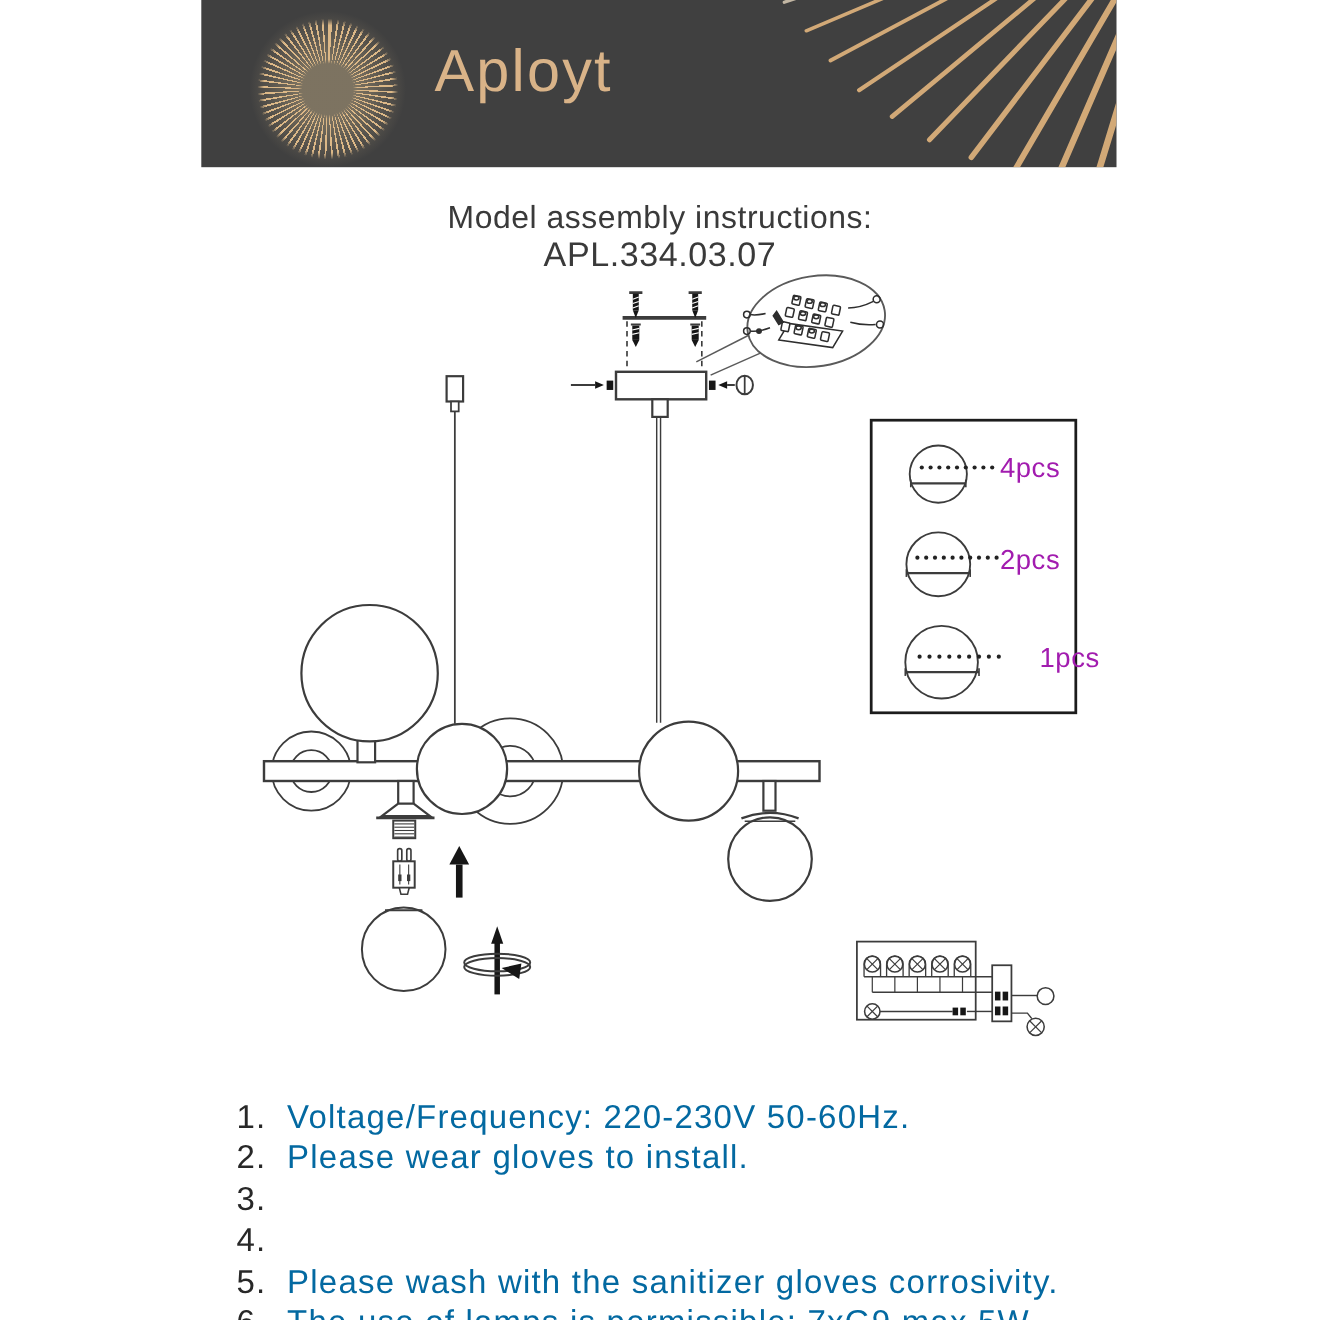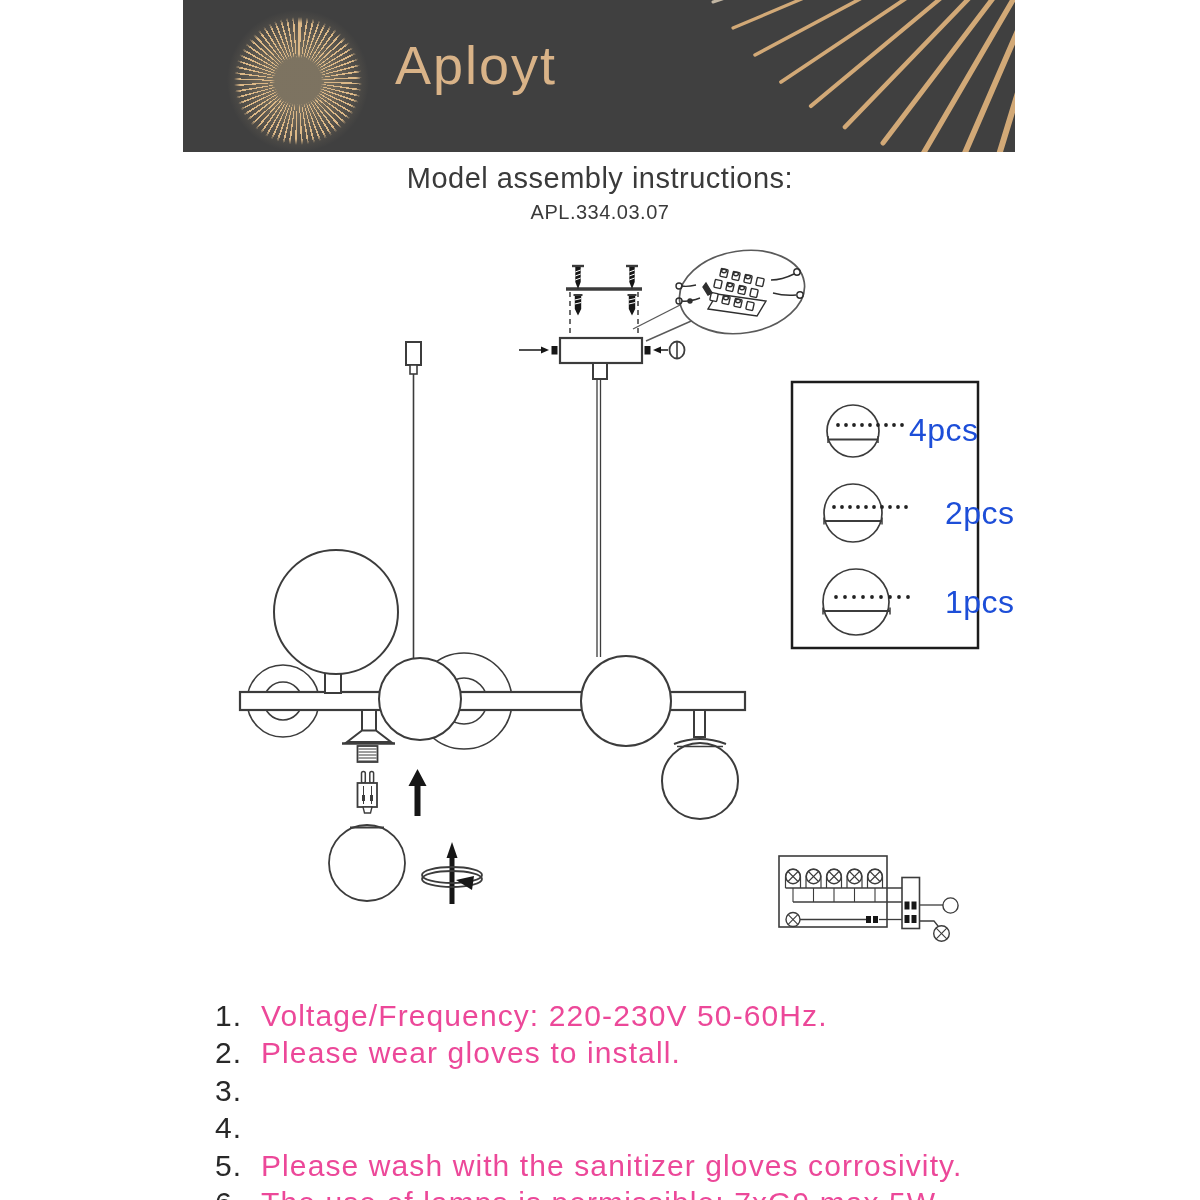--- a/index.html
+++ b/index.html
@@ -13,35 +13,35 @@
   .starburst{position:absolute;left:44px;top:10px;width:142px;height:142px;border-radius:50%;
         background:repeating-conic-gradient(from 2deg,#dcb887 0deg 1.7deg,rgba(220,184,135,0) 1.7deg 5.6deg);
         -webkit-mask:radial-gradient(circle at 50% 50%,transparent 0 23px,#000 27px 58px,transparent 64px);
         mask:radial-gradient(circle at 50% 50%,transparent 0 23px,#000 27px 58px,transparent 64px);}
   .brand{position:absolute;left:212px;top:34px;font-size:54px;font-weight:300;letter-spacing:2px;
         color:#d9b388;}
   .rays{position:absolute;left:0;top:0;}
 
   
   .title-block{position:absolute;left:0;top:161px;width:1200px;text-align:center;color:#3a3a3a;}
-  .title-line1{font-size:29px;letter-spacing:0.5px;line-height:34px;}
-  .title-line2{font-size:20px;letter-spacing:0.5px;line-height:34px;}
+  .title-line1{font-size:29px;letter-spacing:0.5px;line-height:34px;margin-top:20px;}
+  .title-line2{font-size:31px;letter-spacing:0.5px;line-height:34px;}
 
   
   .diagram{position:absolute;left:180px;top:245px;width:840px;height:720px;}
-  .legend-label{position:absolute;font-size:32px;color:#1d4ed8;letter-spacing:0.5px;}
+  .legend-label{position:absolute;font-size:25px;color:#a21caf;letter-spacing:0.5px;}
   .lbl-4{left:909px;top:412px;}
-  .lbl-2{left:909px;top:495px;margin-left:36px;}
+  .lbl-2{left:909px;top:495px;}
   .lbl-1{left:945px;top:584px;}
 
   
   .instructions{position:absolute;left:215px;top:997px;width:960px;}
   .instr-row{display:flex;height:37.4px;line-height:37.4px;white-space:nowrap;}
   .instr-num{width:46px;font-size:30px;letter-spacing:1px;color:#282828;}
-  .instr-text{font-size:30px;letter-spacing:1.1px;color:#ec4899;text-align:center;}
+  .instr-text{font-size:30px;letter-spacing:1.1px;color:#0369a1;text-align:center;}
 </style>
 </head>
 <body>
 
 <div class="page">
 
   <div class="banner">
     <div class="starburst-glow"></div>
     <div class="starburst"></div>
     <span class="brand">Aployt</span>

